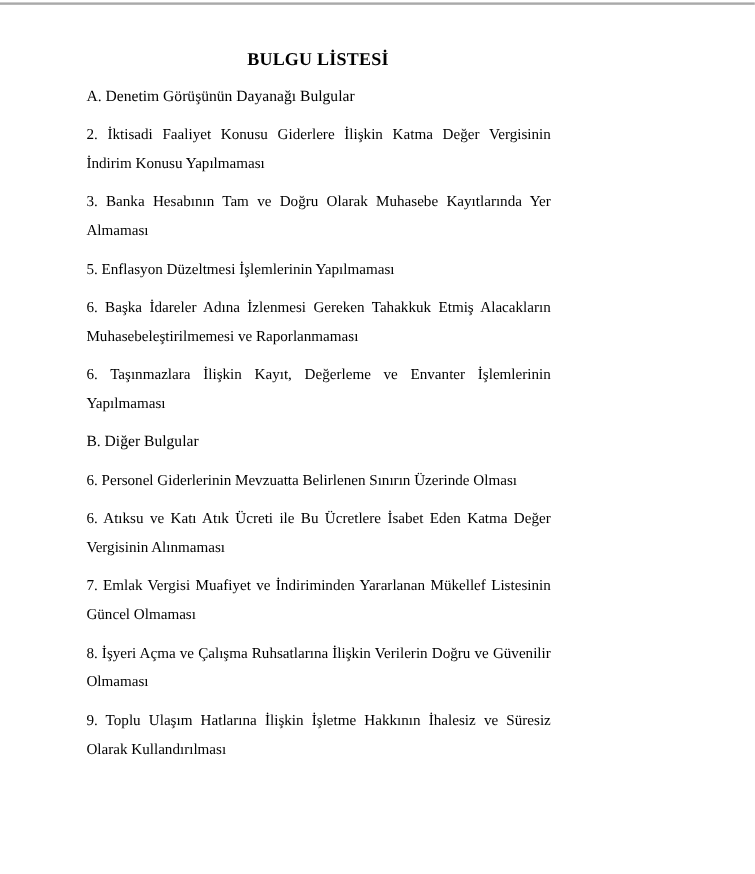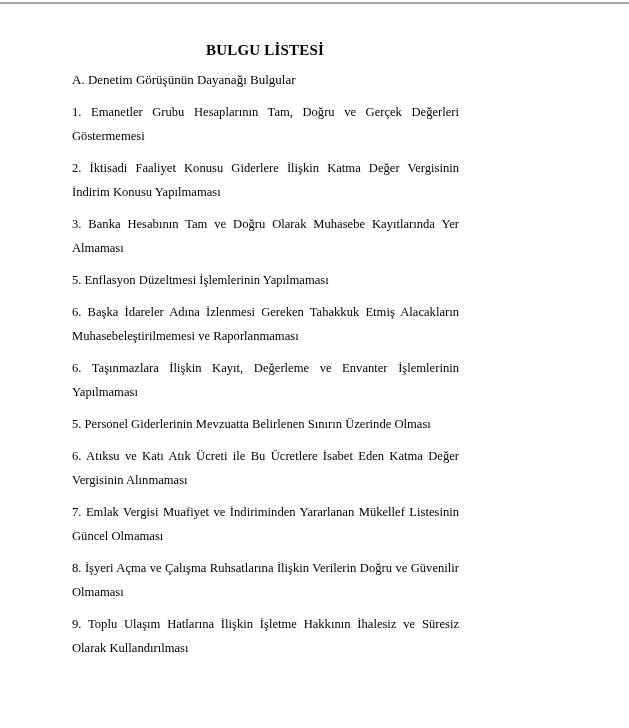--- a/index.html
+++ b/index.html
@@ -64,31 +64,31 @@
 <div class="page">
   <div class="page-top-border"></div>
 
   <div class="doc">
 
     <h1 class="doc-title">BULGU LİSTESİ</h1>
 
     <div>
       <h2 class="section-heading">A. Denetim Görüşünün Dayanağı Bulgular</h2>
 
-      <p class="finding">1. Emanetler Grubu Hesaplarının Tam, Doğru ve Gerçek Değerleri Göstermemesi</p>
       <p class="finding">2. İktisadi Faaliyet Konusu Giderlere İlişkin Katma Değer Vergisinin İndirim Konusu Yapılmaması</p>
       <p class="finding">3. Banka Hesabının Tam ve Doğru Olarak Muhasebe Kayıtlarında Yer Almaması</p>
       <p class="finding">5. Enflasyon Düzeltmesi İşlemlerinin Yapılmaması</p>
       <p class="finding">6. Başka İdareler Adına İzlenmesi Gereken Tahakkuk Etmiş Alacakların Muhasebeleştirilmemesi ve Raporlanmaması</p>
       <p class="finding">6. Taşınmazlara İlişkin Kayıt, Değerleme ve Envanter İşlemlerinin Yapılmaması</p>
     </div>
 
     <div>
+      <h2 class="section-heading">B. Diğer Bulgular</h2>
 
-      <p class="finding">5. Personel Giderlerinin Mevzuatta Belirlenen Sınırın Üzerinde Olması</p>
+      <p class="finding">6. Personel Giderlerinin Mevzuatta Belirlenen Sınırın Üzerinde Olması</p>
       <p class="finding">6. Atıksu ve Katı Atık Ücreti ile Bu Ücretlere İsabet Eden Katma Değer Vergisinin Alınmaması</p>
       <p class="finding">7. Emlak Vergisi Muafiyet ve İndiriminden Yararlanan Mükellef Listesinin Güncel Olmaması</p>
       <p class="finding">8. İşyeri Açma ve Çalışma Ruhsatlarına İlişkin Verilerin Doğru ve Güvenilir Olmaması</p>
       <p class="finding">9. Toplu Ulaşım Hatlarına İlişkin İşletme Hakkının İhalesiz ve Süresiz Olarak Kullandırılması</p>
     </div>
 
   </div>
 </div>
 
 </body></html>

